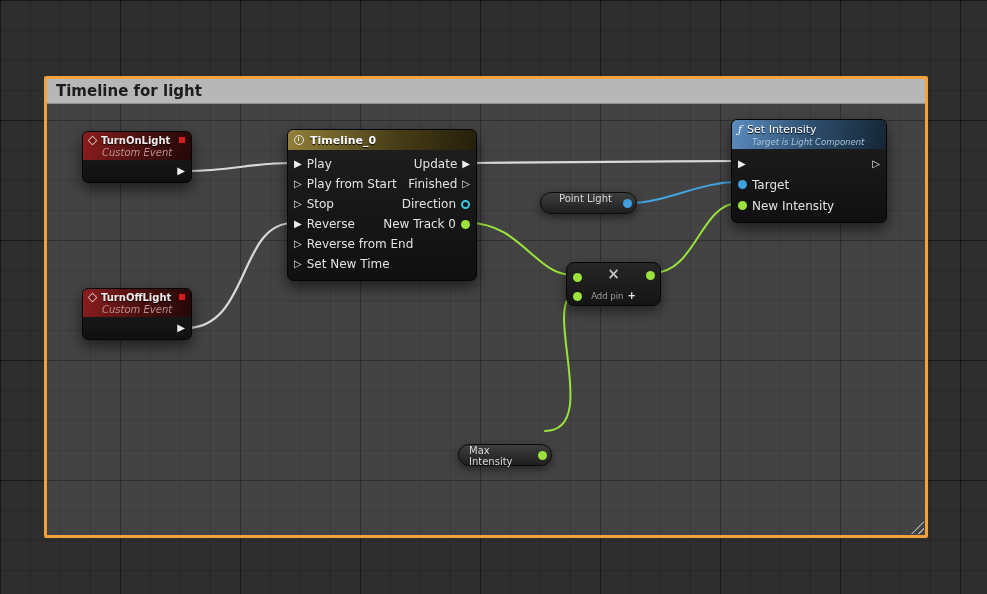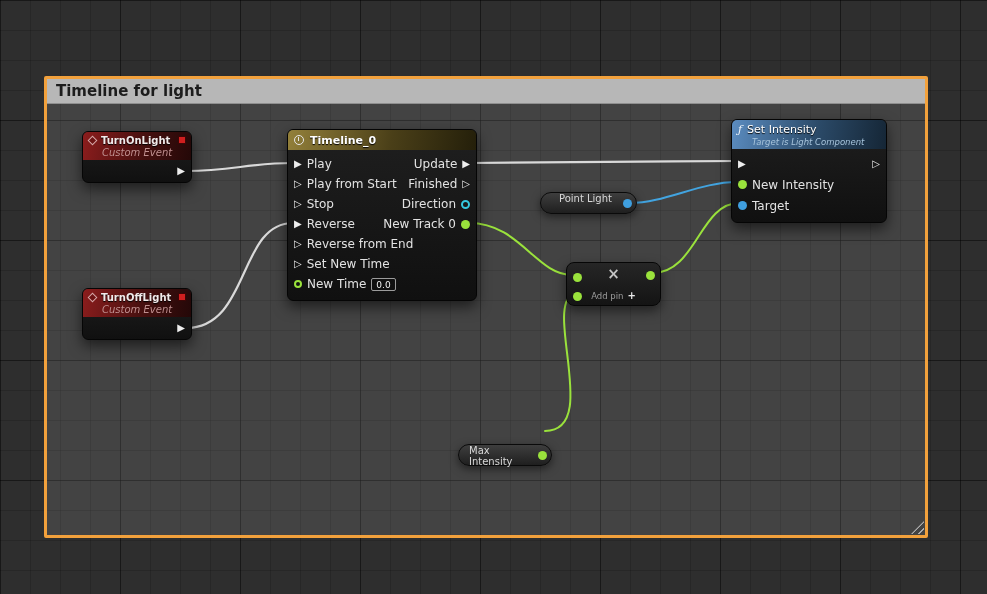--- a/index.html
+++ b/index.html
@@ -201,27 +201,20 @@
         <span class="exec">▷</span>
         <span class="lbl">Reverse from End</span>
       </div>
     </div>
     <div class="row">
       <div class="pin-l">
         <span class="exec">▷</span>
         <span class="lbl">Set New Time</span>
       </div>
     </div>
-    <div class="row">
-      <div class="pin-l">
-        <span class="dot green-o" style="width:8px;height:8px;"></span>
-        <span class="lbl">New Time</span>
-        <span class="val">0.0</span>
-      </div>
-    </div>
   </div>
 </div>
 
 <div class="node" style="left:731px; top:119px; width:156px;">
   <div class="fn-header">
     <div class="fn-title-row">
       <span class="fn-icon">ƒ</span>
       <span class="fn-title">Set Intensity</span>
     </div>
     <div class="fn-sub">Target is Light Component</div>
@@ -230,28 +223,28 @@
     <div class="row row21">
       <div class="pin-l">
         <span class="exec">▶</span>
       </div>
       <div class="pin-r">
         <span class="exec">▷</span>
       </div>
     </div>
     <div class="row row21">
       <div class="pin-l">
+        <span class="dot blue"></span>
+        <span class="lbl">Target</span>
+      </div>
+    </div>
+    <div class="row row21">
+      <div class="pin-l">
         <span class="dot green"></span>
         <span class="lbl">New Intensity</span>
-      </div>
-    </div>
-    <div class="row row21">
-      <div class="pin-l">
-        <span class="dot blue"></span>
-        <span class="lbl">Target</span>
       </div>
     </div>
   </div>
 </div>
 
 <div class="pill" style="left:540px; top:192px; width:97px;">
   <span>Point Light</span>
   <span class="dot blue"></span>
 </div>
 

